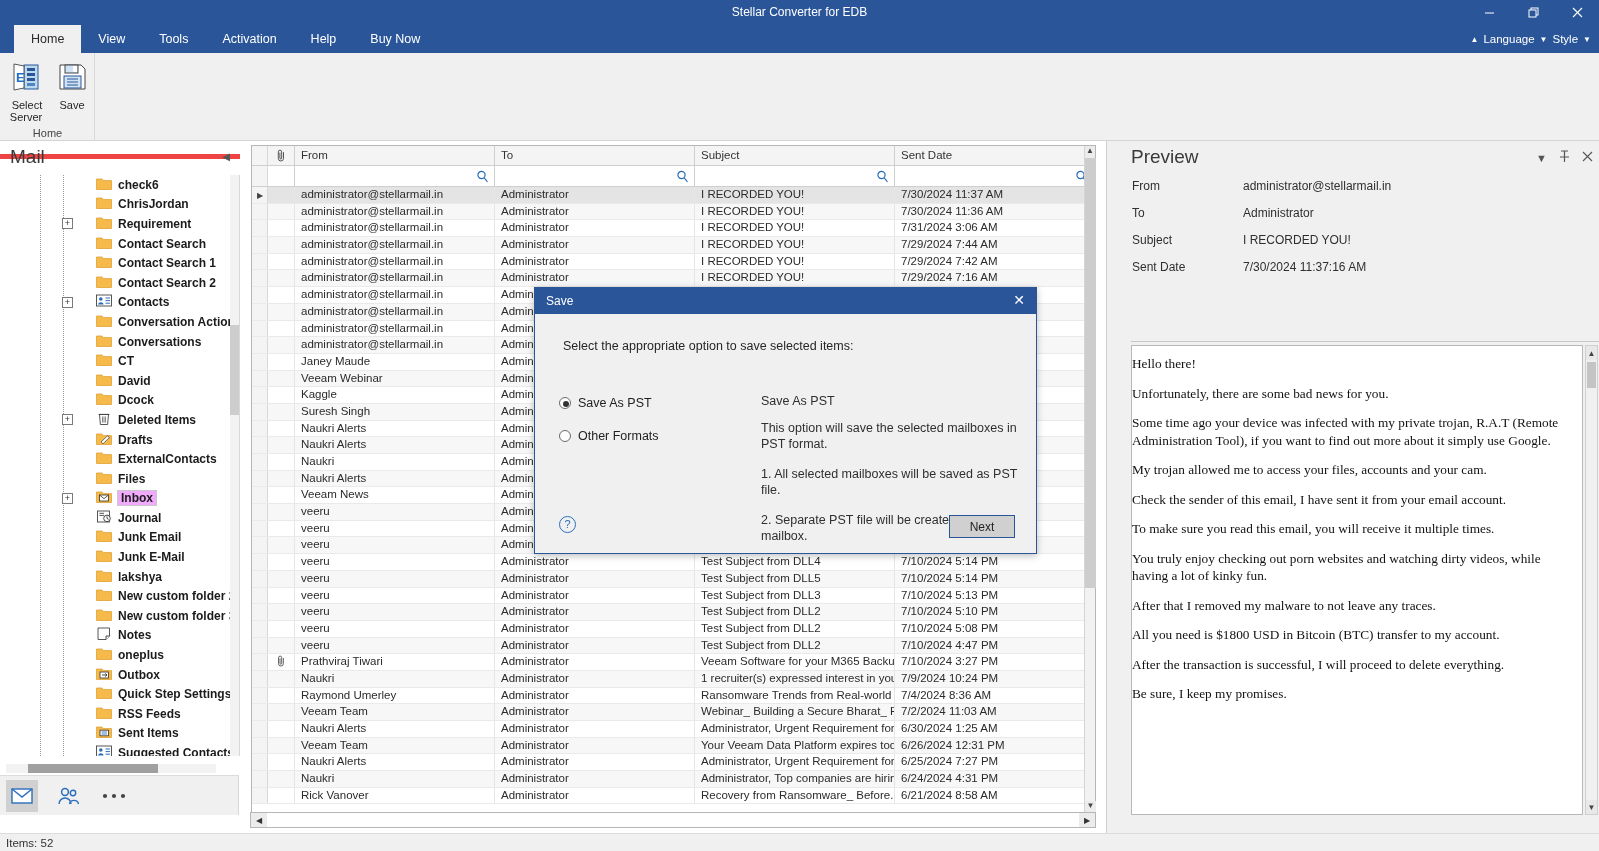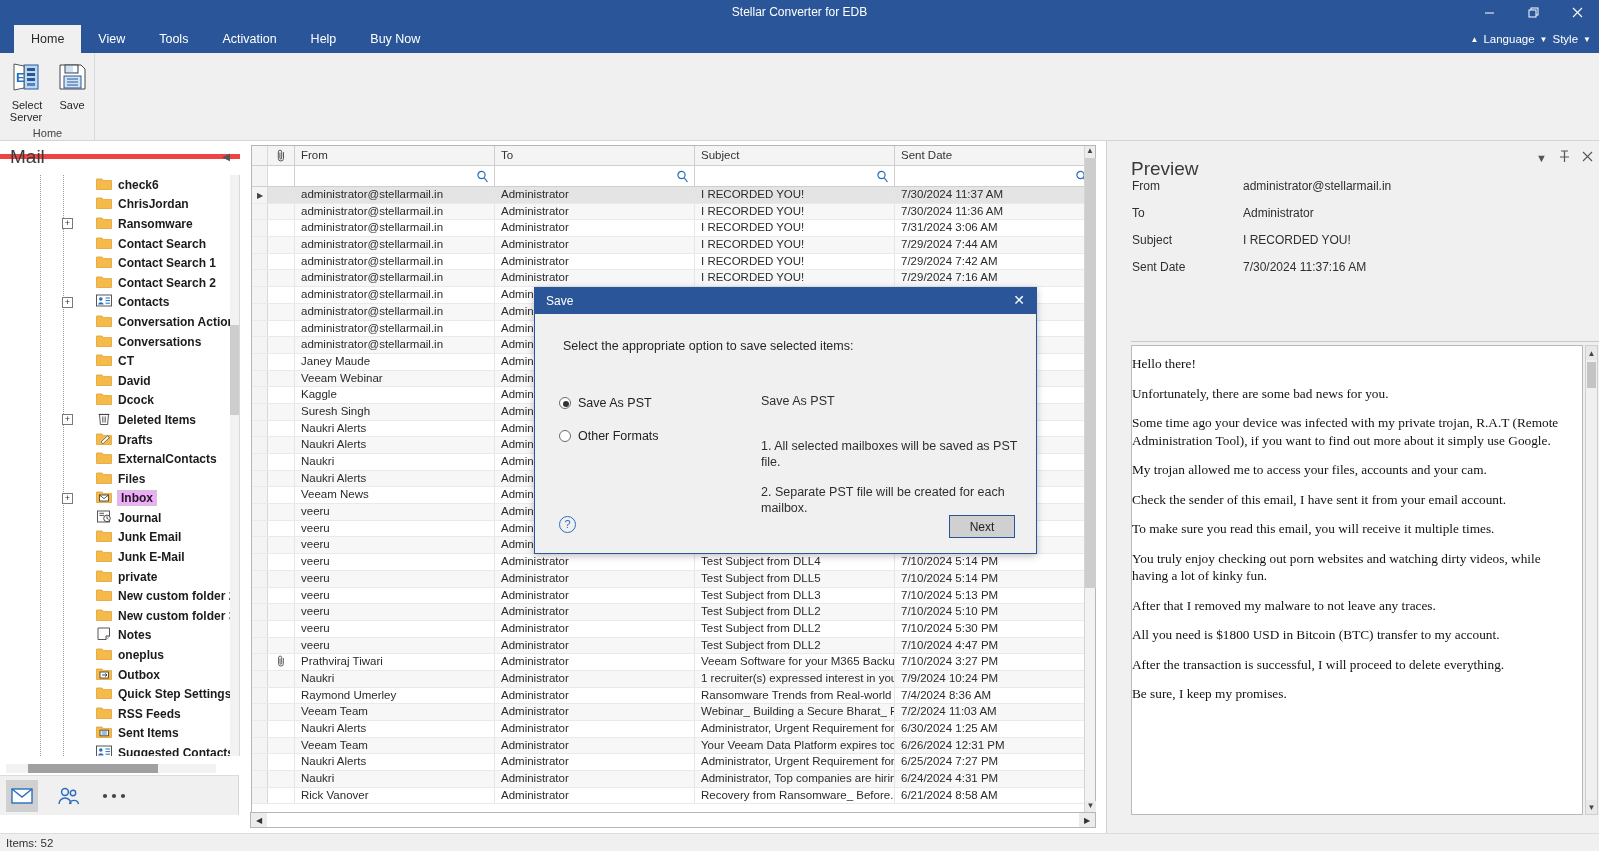--- a/index.html
+++ b/index.html
@@ -168,21 +168,21 @@
   .ghscroll .lbtn { width: 16px; height: 14px; display:flex; align-items:center; justify-content:center; font-size: 8px; color:#333; background:#ececec; }
   .ghscroll .track { flex: 1; height: 14px; background: #ffffff; }
   .ghscroll .rbtn2 { width: 16px; height: 14px; display:flex; align-items:center; justify-content:center; font-size: 8px; color:#333; background:#ececec; }
 
   
   .preview {
     position: absolute; left: 1106px; top: 141px; width: 493px; height: 692px;
     background: #f0f0f0; border-left: 1px solid #cfcfcf;
   }
   .pv-head { position: relative; height: 34px; }
-  .pv-title { position: absolute; left: 24px; top: 17px; font-size: 19px; color: #3a3a3a; }
+  .pv-title { position: absolute; left: 24px; top: 5px; font-size: 19px; color: #3a3a3a; }
   .pv-ctrls { position: absolute; right: 6px; top: 9px; display: flex; gap: 12px; align-items: center; color: #555; font-size: 11px; }
   .pv-fields { position: absolute; left: 0; top: 34px; width: 493px; height: 165px; background: #f0f0f0; }
   .pvrow { position: relative; height: 27px; font-size: 12px; color: #2f2f2f; }
   .pvlbl { position: absolute; left: 25px; top: 4px; }
   .pvval { position: absolute; left: 136px; top: 4px; }
   .pv-sep { position: absolute; left: 24px; right: 0; top: 200px; height: 1px; background: #c8c8c8; }
   .pv-body {
     position: absolute; left: 24px; top: 204px; width: 452px; height: 470px;
     background: #ffffff; border: 1px solid #b9b9b9; overflow: hidden;
     font-family: "Liberation Serif", serif; font-size: 13.3px; color: #111; line-height: 17.5px;
@@ -347,21 +347,21 @@
             <span class="ico"><svg width="16" height="13" viewBox="0 0 16 13">
                 <path d="M0.5 2 H6 L7.3 3.6 H15.5 V12.5 H0.5 Z" fill="#f5ba4a" stroke="#e0a233" stroke-width="0.8"></path>
               </svg></span>
             <span class="nm">ChrisJordan</span>
           </div>
           <div class="tnode">
             <span class="expander">+</span>
             <span class="ico"><svg width="16" height="13" viewBox="0 0 16 13">
                 <path d="M0.5 2 H6 L7.3 3.6 H15.5 V12.5 H0.5 Z" fill="#f5ba4a" stroke="#e0a233" stroke-width="0.8"></path>
               </svg></span>
-            <span class="nm">Ransomware</span>
+            <span class="nm">Requirement</span>
           </div>
           <div class="tnode">
             <span class="ico"><svg width="16" height="13" viewBox="0 0 16 13">
                 <path d="M0.5 2 H6 L7.3 3.6 H15.5 V12.5 H0.5 Z" fill="#f5ba4a" stroke="#e0a233" stroke-width="0.8"></path>
               </svg></span>
             <span class="nm">Contact Search</span>
           </div>
           <div class="tnode">
             <span class="ico"><svg width="16" height="13" viewBox="0 0 16 13">
                 <path d="M0.5 2 H6 L7.3 3.6 H15.5 V12.5 H0.5 Z" fill="#f5ba4a" stroke="#e0a233" stroke-width="0.8"></path>
@@ -475,21 +475,21 @@
           <div class="tnode">
             <span class="ico"><svg width="16" height="13" viewBox="0 0 16 13">
                 <path d="M0.5 2 H6 L7.3 3.6 H15.5 V12.5 H0.5 Z" fill="#f5ba4a" stroke="#e0a233" stroke-width="0.8"></path>
               </svg></span>
             <span class="nm">Junk E-Mail</span>
           </div>
           <div class="tnode">
             <span class="ico"><svg width="16" height="13" viewBox="0 0 16 13">
                 <path d="M0.5 2 H6 L7.3 3.6 H15.5 V12.5 H0.5 Z" fill="#f5ba4a" stroke="#e0a233" stroke-width="0.8"></path>
               </svg></span>
-            <span class="nm">private</span>
+            <span class="nm">lakshya</span>
           </div>
           <div class="tnode">
             <span class="ico"><svg width="16" height="13" viewBox="0 0 16 13">
                 <path d="M0.5 2 H6 L7.3 3.6 H15.5 V12.5 H0.5 Z" fill="#f5ba4a" stroke="#e0a233" stroke-width="0.8"></path>
               </svg></span>
             <span class="nm">New custom folder 2</span>
           </div>
           <div class="tnode">
             <span class="ico"><svg width="16" height="13" viewBox="0 0 16 13">
                 <path d="M0.5 2 H6 L7.3 3.6 H15.5 V12.5 H0.5 Z" fill="#f5ba4a" stroke="#e0a233" stroke-width="0.8"></path>
@@ -836,21 +836,21 @@
             <div class="gc c-to">Administrator</div>
             <div class="gc c-subj">Test Subject from DLL2</div>
             <div class="gc c-date">7/10/2024 5:10 PM</div>
           </div>
           <div class="grow">
             <div class="gc c-sel"></div>
             <div class="gc c-att"></div>
             <div class="gc c-from">veeru</div>
             <div class="gc c-to">Administrator</div>
             <div class="gc c-subj">Test Subject from DLL2</div>
-            <div class="gc c-date">7/10/2024 5:30 PM</div>
+            <div class="gc c-date">7/10/2024 5:08 PM</div>
           </div>
           <div class="grow alt">
             <div class="gc c-sel"></div>
             <div class="gc c-att"></div>
             <div class="gc c-from">veeru</div>
             <div class="gc c-to">Administrator</div>
             <div class="gc c-subj">Test Subject from DLL2</div>
             <div class="gc c-date">7/10/2024 4:47 PM</div>
           </div>
           <div class="grow">
@@ -1020,21 +1020,22 @@
         <span class="radio on"></span>
         <span>Save As PST</span>
       </div>
       <div class="radio-row" style="left:24px; top:115px;">
         <span class="radio"></span>
         <span>Other Formats</span>
       </div>
 
       <div style="position:absolute; left:226px; top:80px; width:262px;">
         <div style="font-size:12.5px;color:#2f2f2f;">Save As PST</div>
-        <div style="margin-top:30px;font-size:12.5px;color:#2f2f2f;line-height:16px;">1. All selected mailboxes will be saved as PST file.</div>
+        <div style="margin-top:12px;font-size:12.5px;color:#2f2f2f;line-height:16px;">This option will save the selected mailboxes in PST format.</div>
+        <div style="margin-top:14px;font-size:12.5px;color:#2f2f2f;line-height:16px;">1. All selected mailboxes will be saved as PST file.</div>
         <div style="margin-top:14px;font-size:12.5px;color:#2f2f2f;line-height:16px;">2. Separate PST file will be created for each mailbox.</div>
       </div>
 
       <div class="help-icon">?</div>
       <div class="next-btn">Next</div>
     </div>
   </div>
 
 </div>
 

